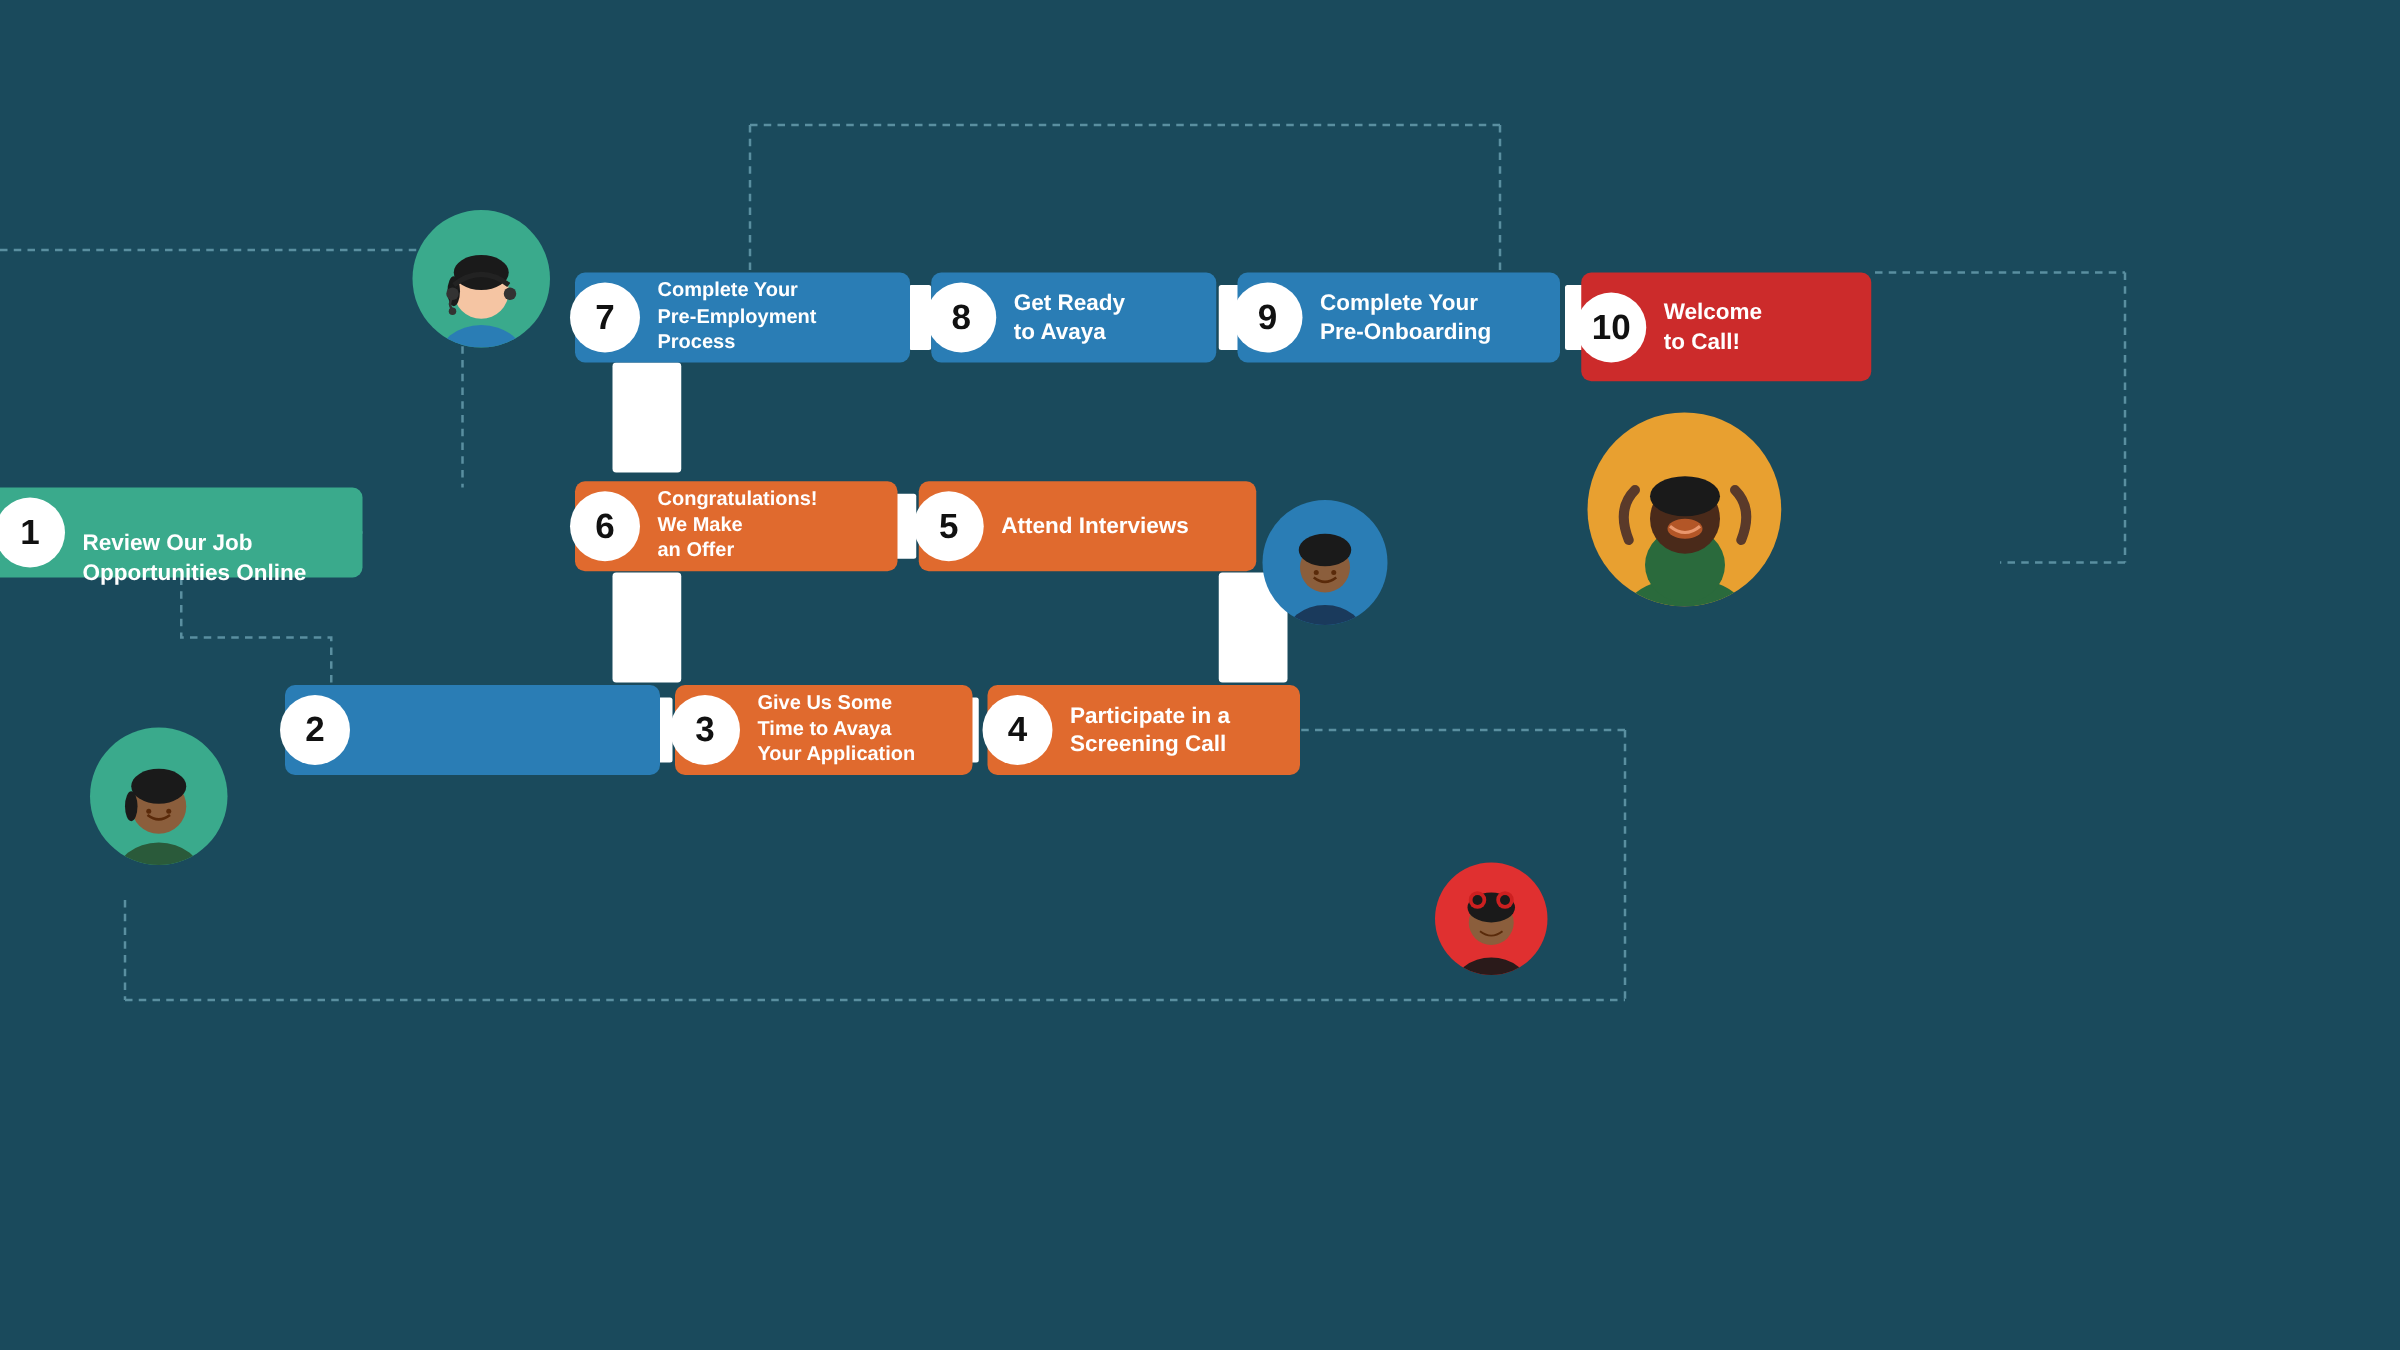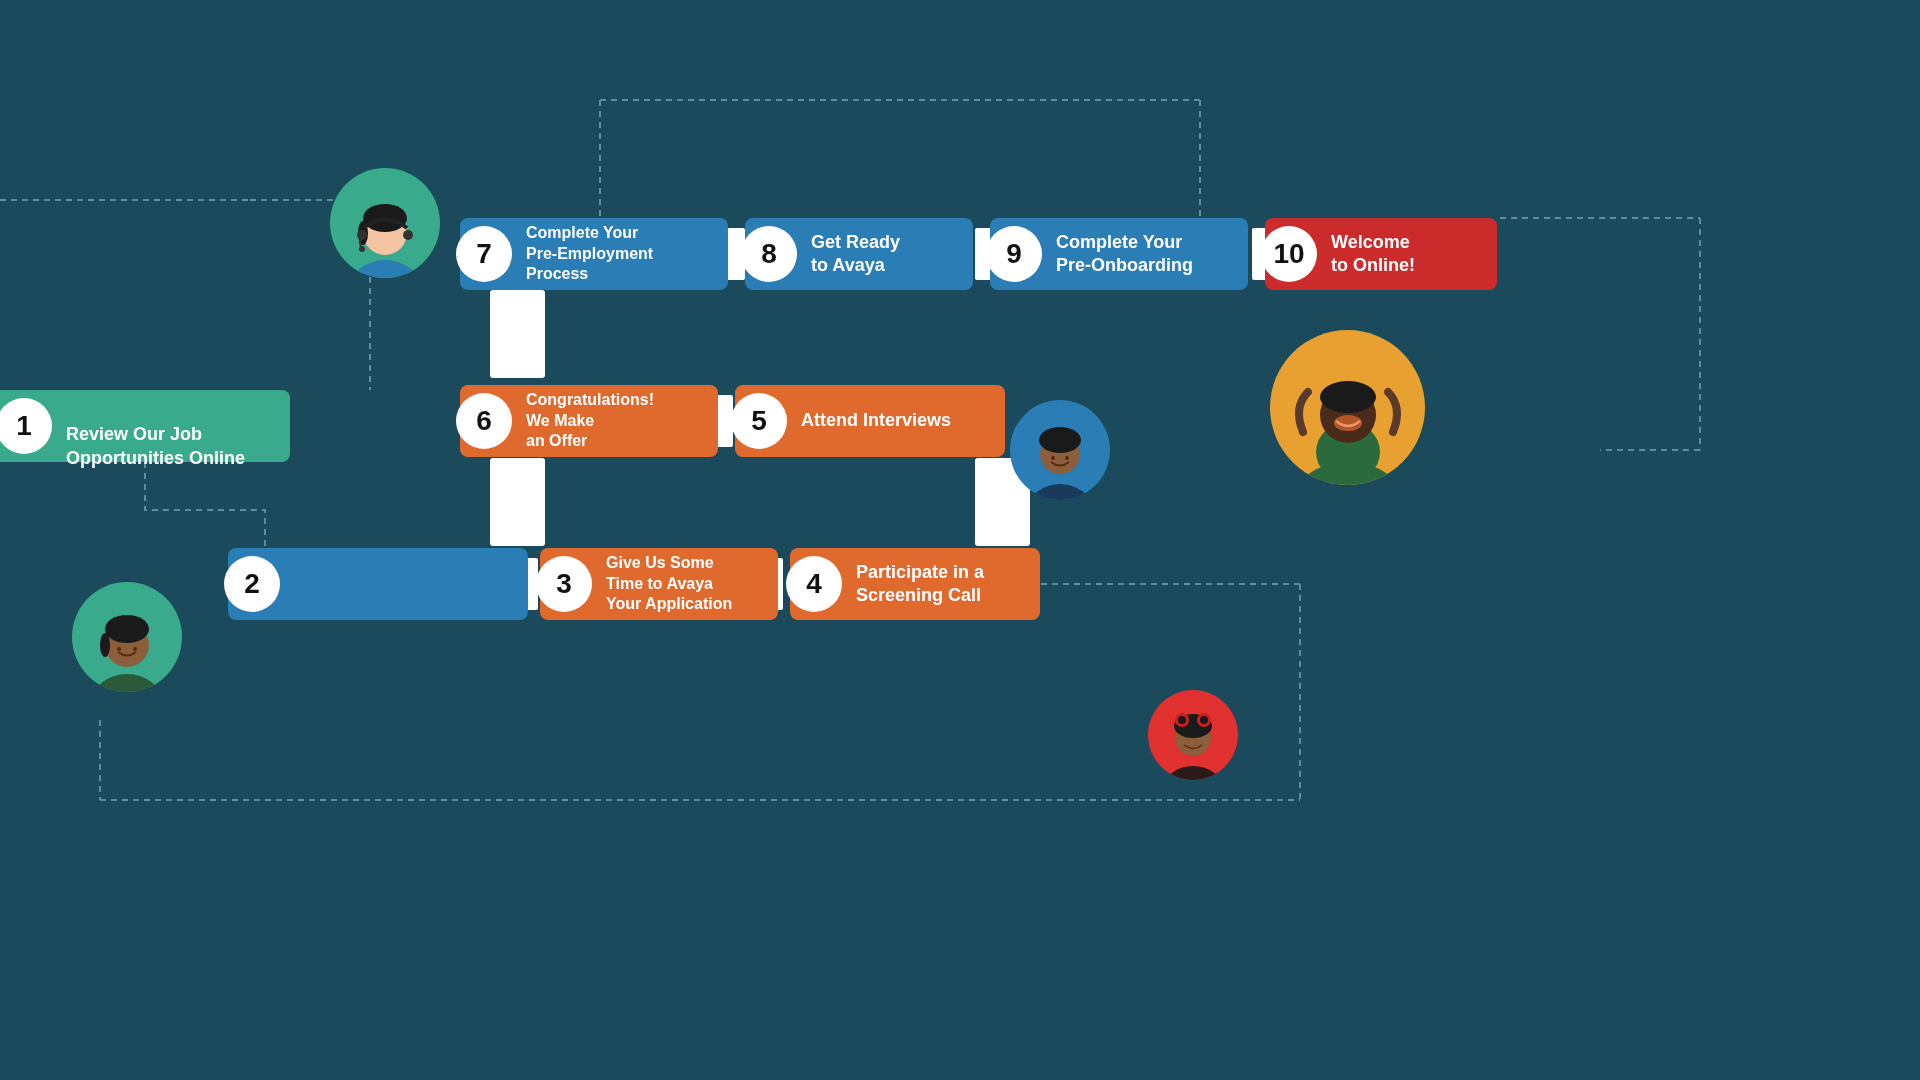--- a/index.html
+++ b/index.html
@@ -201,24 +201,24 @@
   <div class="step-label" style="white-space:pre-line;">Get Ready
 to Avaya</div>
 </div>
 
 <div class="step-block blue" style="left: 990px; top: 218px; width: 258px; height: 72px; border-radius: 8px;">
   <div class="step-number">9</div>
   <div class="step-label" style="white-space:pre-line;">Complete Your
 Pre-Onboarding</div>
 </div>
 
-<div class="step-block red" style="left: 1265px; top: 218px; width: 232px; height: 72px; border-radius: 8px;">
+<div class="step-block red" style="left: 1265px; top: 218px; width: 232px; height: 87px; border-radius: 8px;">
   <div class="step-number">10</div>
   <div class="step-label" style="white-space:pre-line;">Welcome
-to Online!</div>
+to Call!</div>
 </div>
 
 <div class="person-teal" style="left: 330px; top: 168px; width: 110px; height: 110px;">
   <svg width="90" height="95" viewBox="0 0 90 95">
 
     <ellipse cx="45" cy="105" rx="35" ry="28" fill="#2a7db5"></ellipse>
 
     <circle cx="45" cy="50" r="22" fill="#f5c5a3"></circle>
 
     <ellipse cx="45" cy="35" rx="22" ry="14" fill="#1a1a1a"></ellipse>

